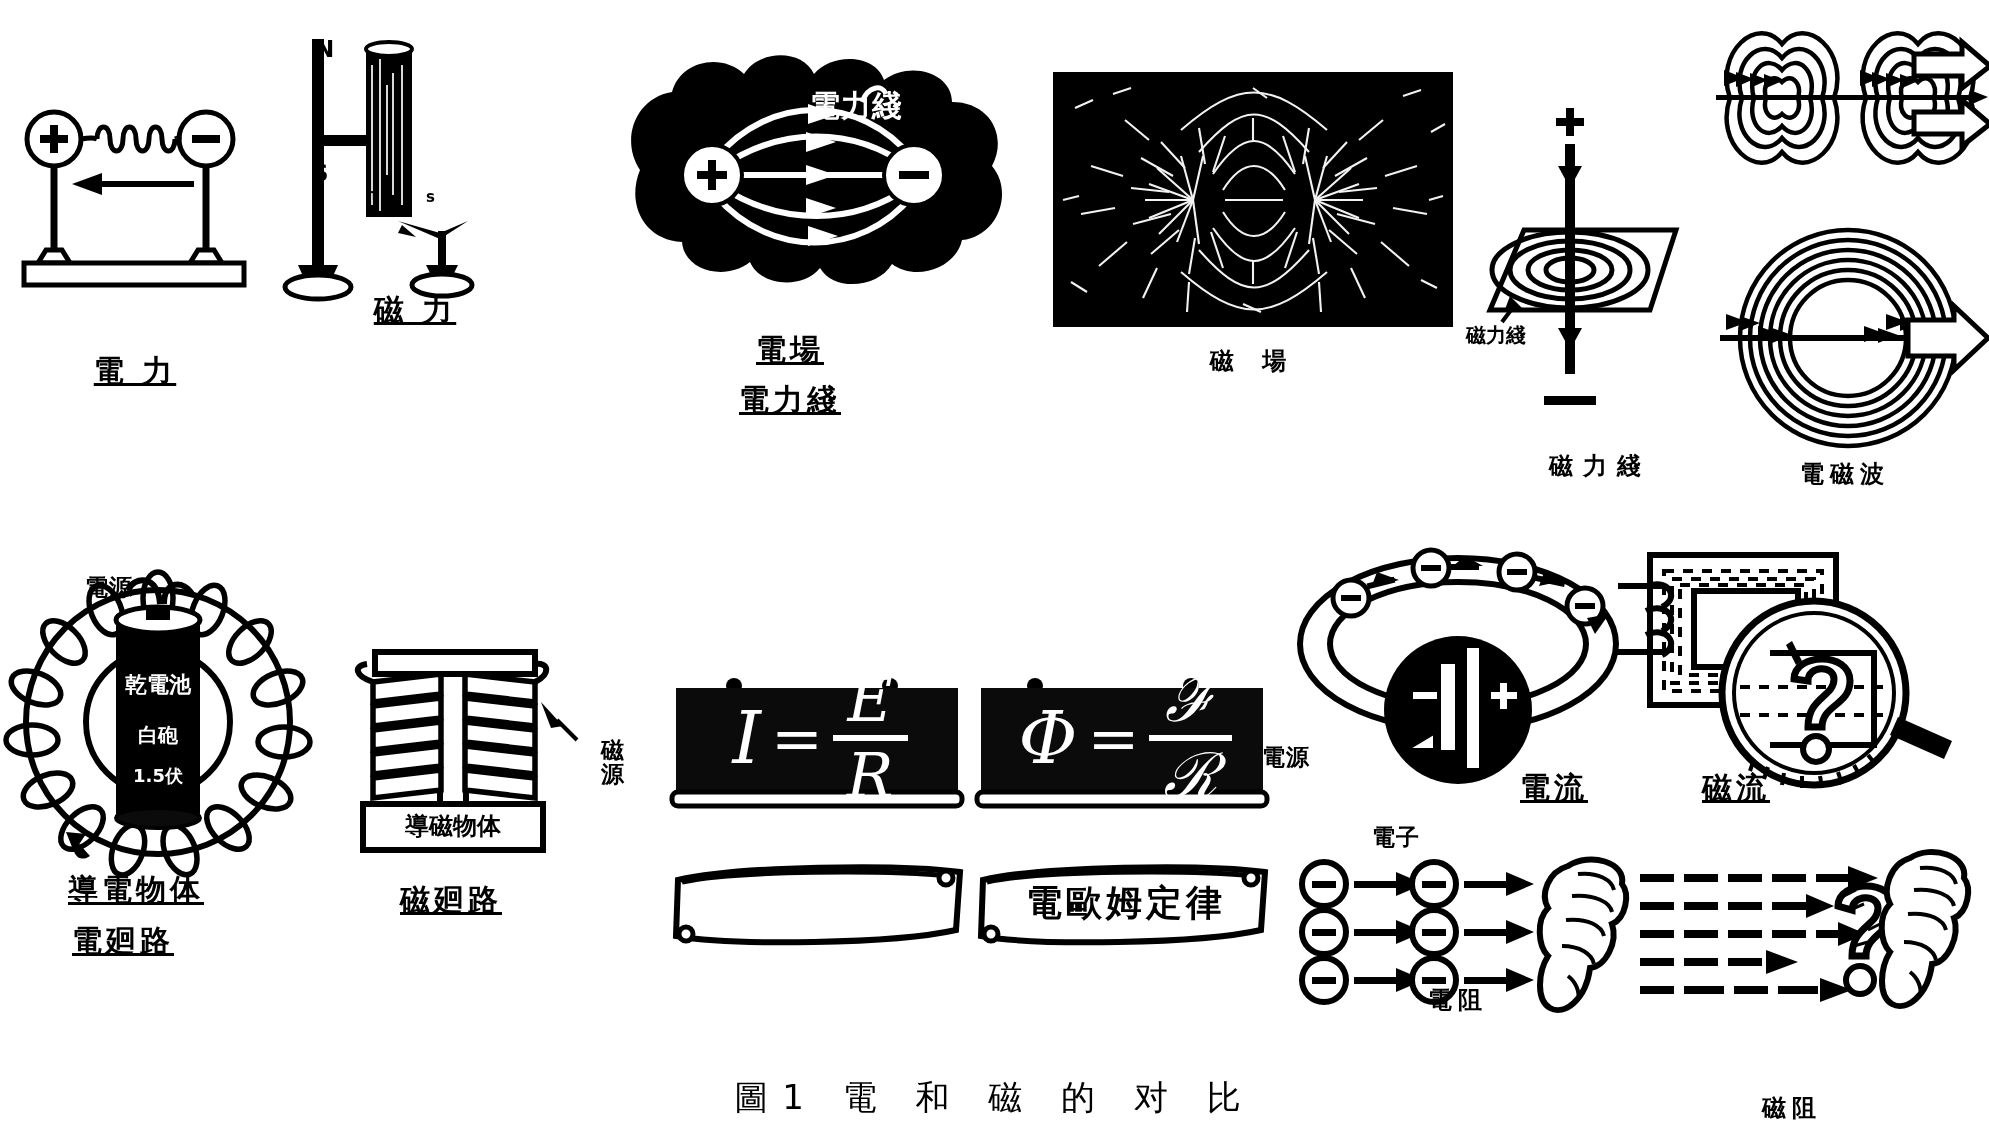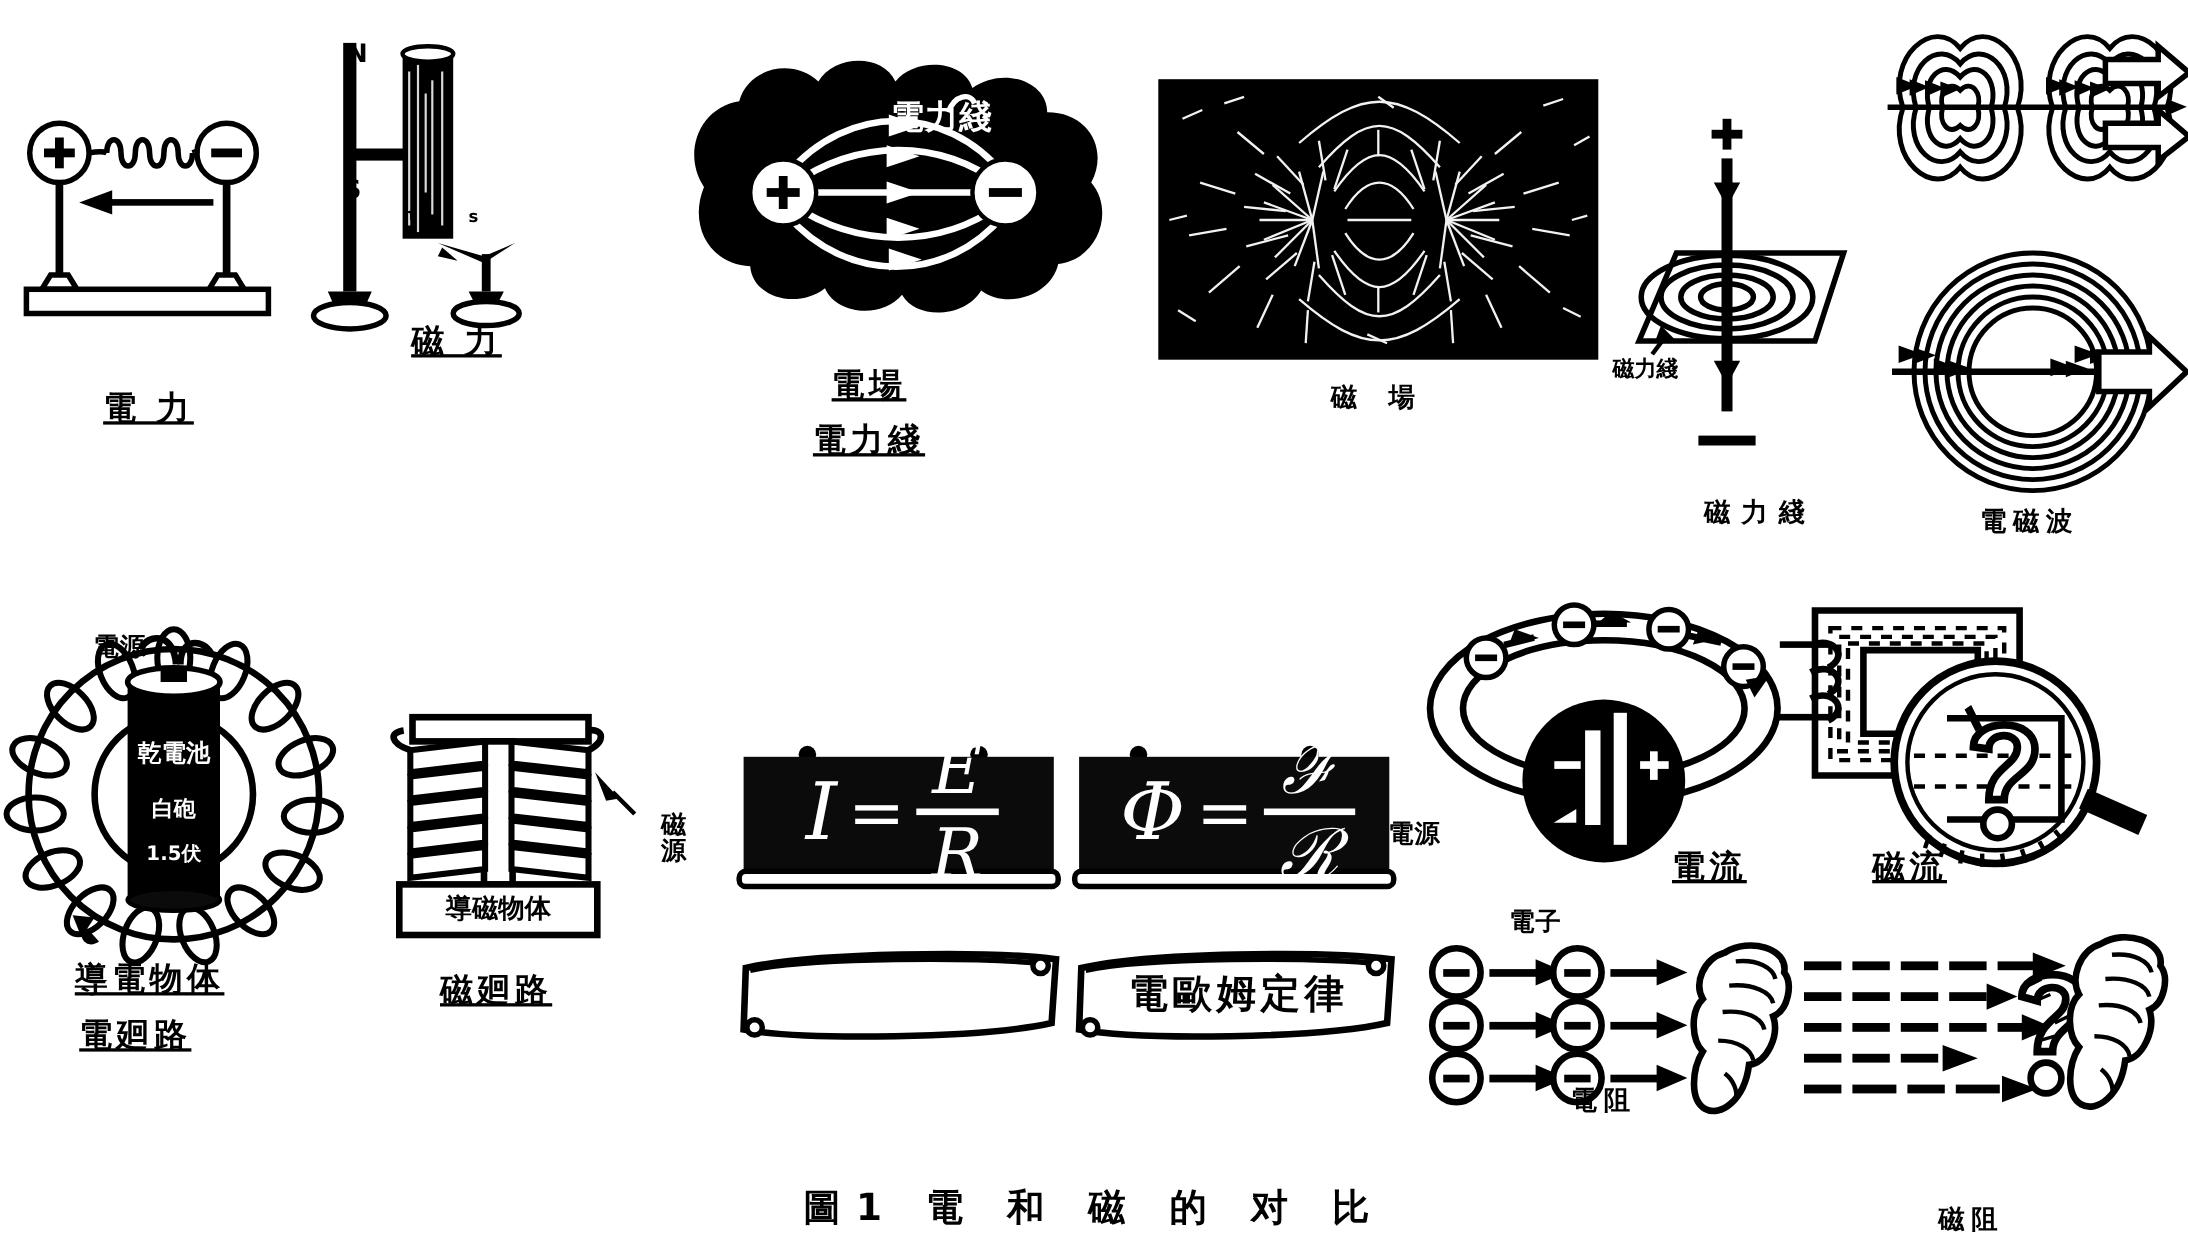--- a/index.html
+++ b/index.html
@@ -26,21 +26,21 @@
   .cap.white{color:#fff;}
   .cap.big{font-size:24px;letter-spacing:10px;}
   .cap.med{font-size:30px;letter-spacing:4px;text-decoration:underline;}
   .cap.sm{font-size:23px;letter-spacing:1px;}
   .cap.xs{font-size:19px;letter-spacing:0px;}
   .figcap{
     position:absolute;
     left:0;right:0;bottom:8px;
     text-align:center;
     font-size:34px;
-    font-weight:bold;
+    font-weight:normal;
     letter-spacing:14px;
   }
   svg{display:block;overflow:visible;}
   .ink{fill:#000;}
   .stroke{fill:none;stroke:#000;}
   .wstroke{fill:none;stroke:#fff;}
   .blackboard{fill:#0b0b0b;}
   .formula{
     position:absolute;
     color:#fff;

